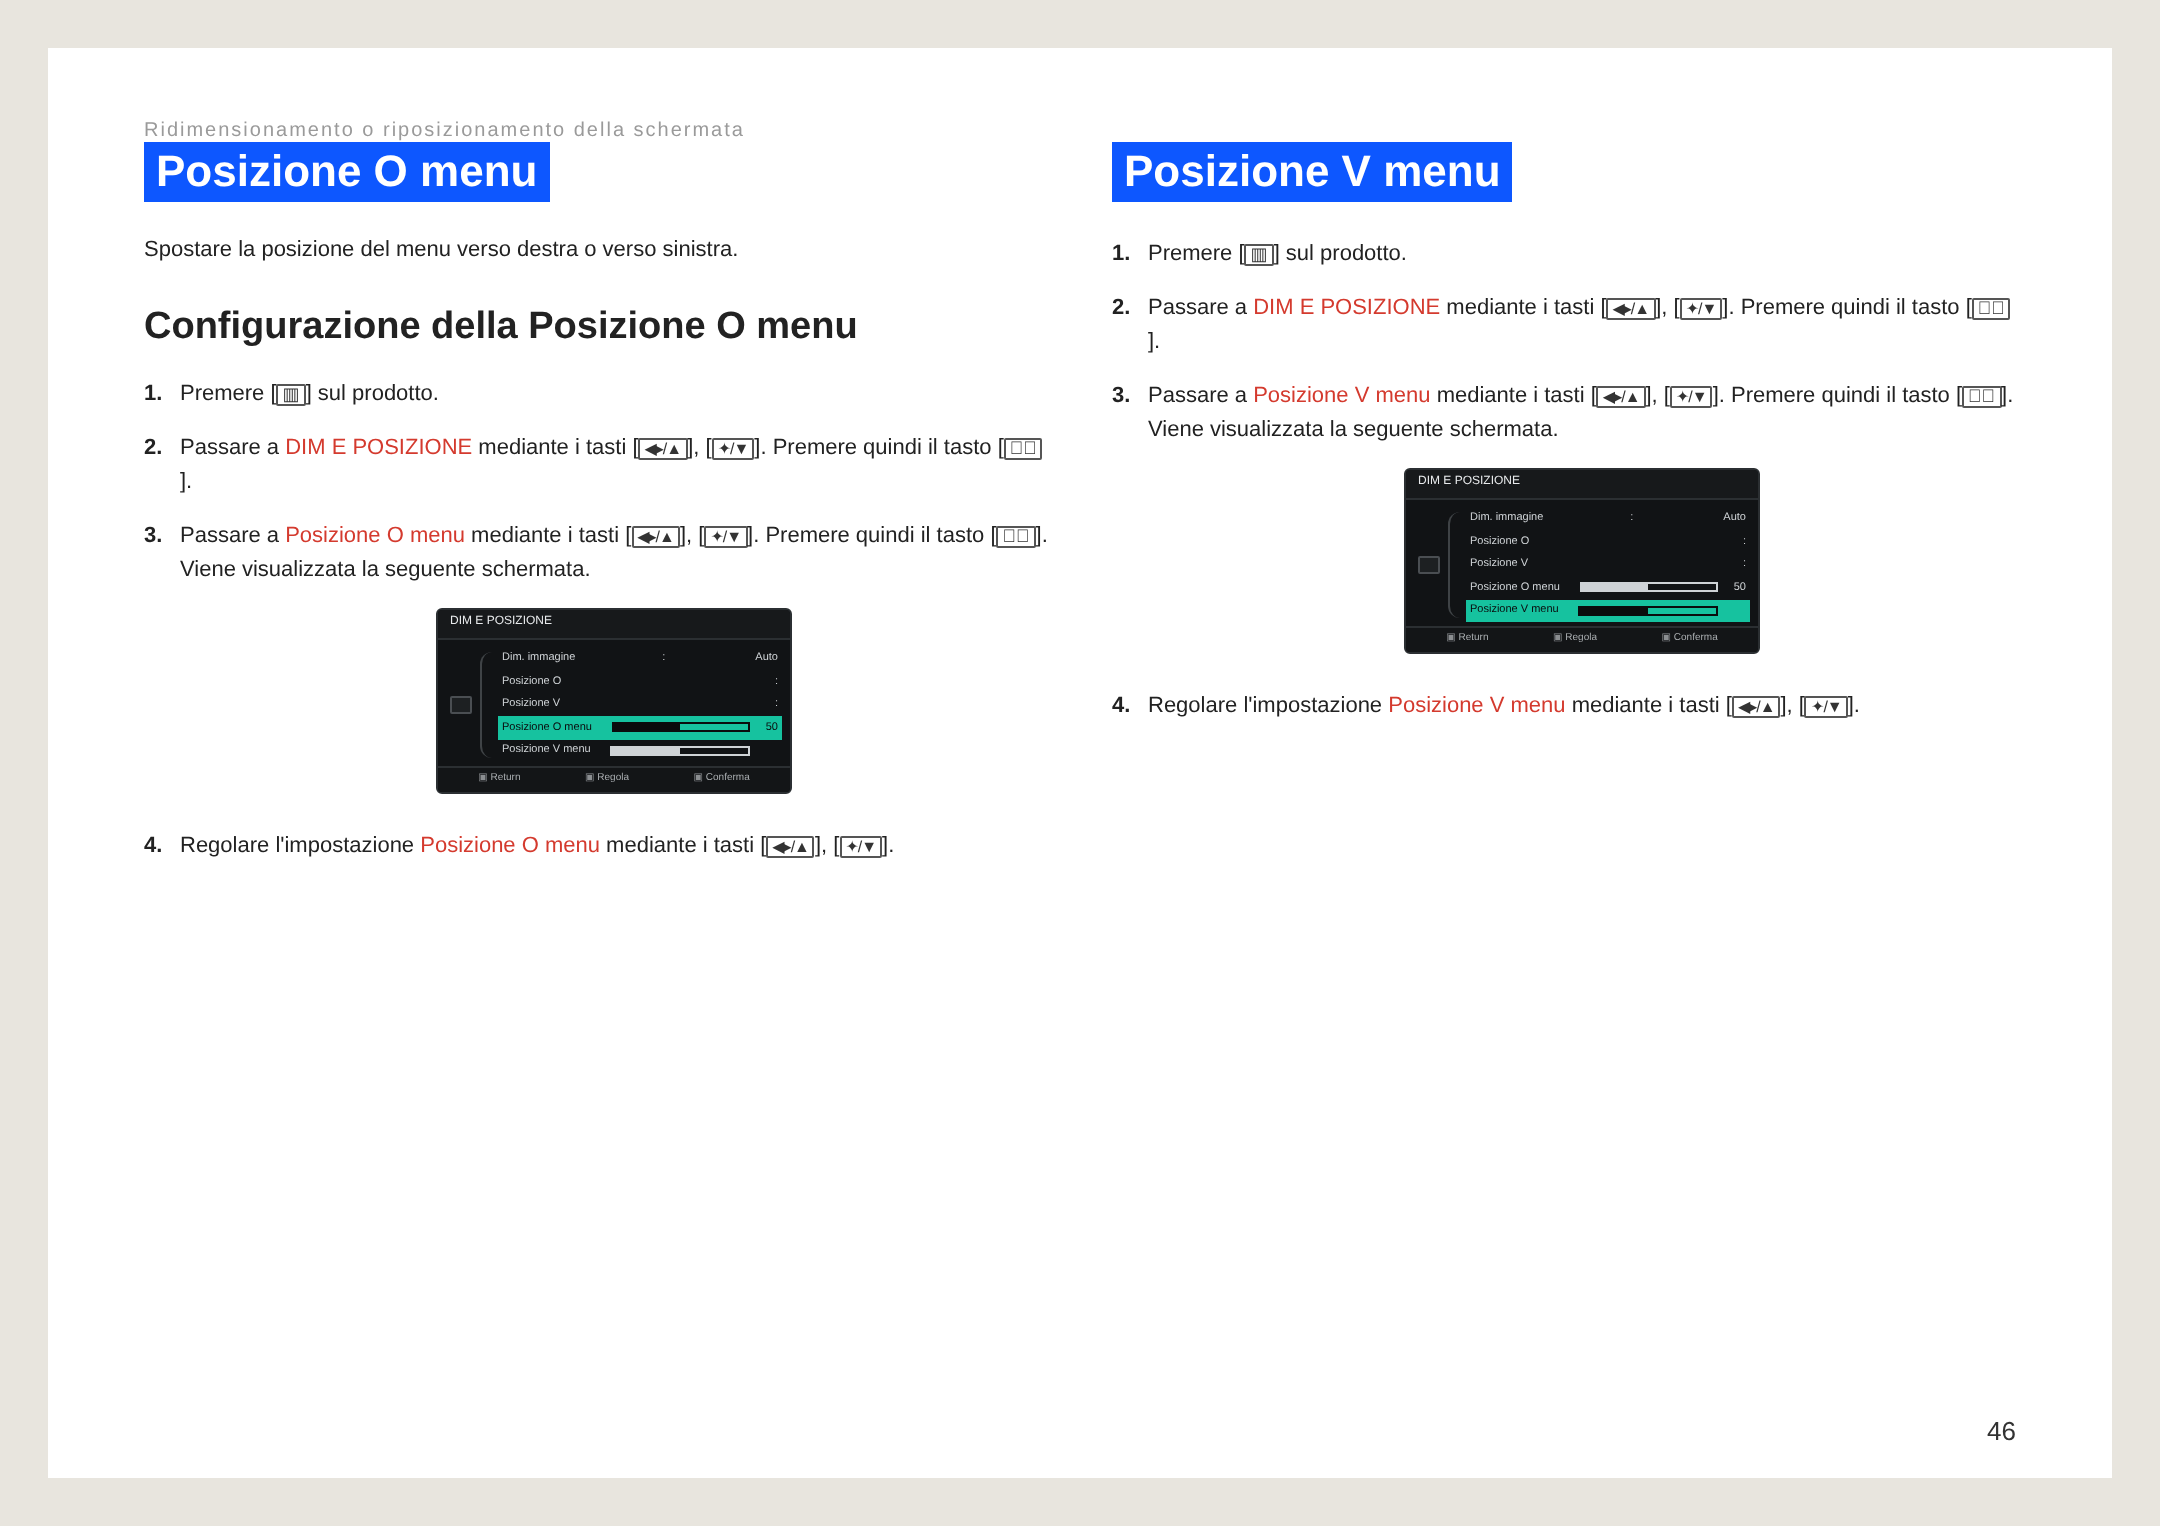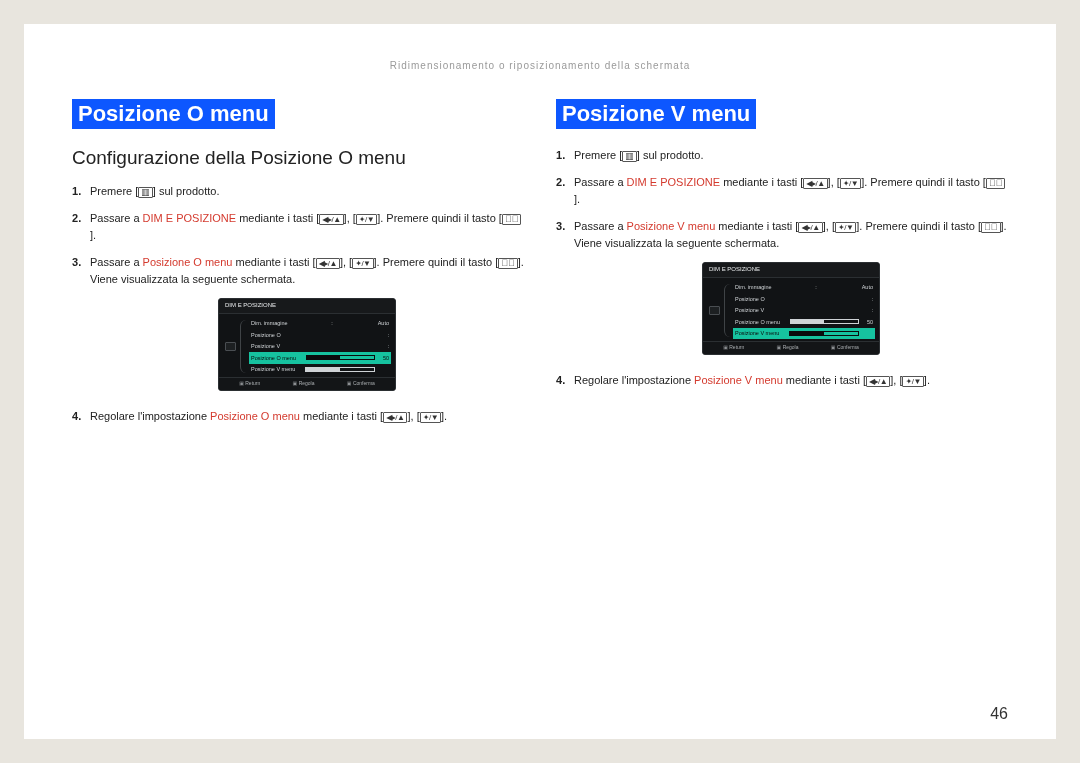--- a/index.html
+++ b/index.html
@@ -14,22 +14,20 @@
     background: #fff;
     width: 100%;
     height: 100%;
     padding: 36px 48px 18px 48px;
     position: relative;
   }
   .breadcrumb {
     font-size: 10px;
     color: #9a9a9a;
     letter-spacing: 1px;
-    margin-bottom: 28px;
-    text-align: center;
   }
   .columns {
     display: flex;
     gap: 32px;
   }
   .col {
     flex: 1;
     min-width: 0;
   }
   .section-title {
@@ -41,21 +39,21 @@
     display: inline-block;
     margin-bottom: 18px;
   }
   .desc {
     font-size: 11px;
     color: #222;
     margin-bottom: 22px;
   }
   .subsection-title {
     font-size: 19px;
-    font-weight: 400;
+    font-weight: 700;
     color: #222;
     margin-bottom: 14px;
   }
   ol.steps {
     list-style: none;
     counter-reset: step;
     padding: 0;
   }
   ol.steps > li {
     counter-increment: step;
@@ -182,34 +180,35 @@
     font-size: 5px;
     color: #a9adb0;
     background: #131517;
   }
   .osd-foot span::before { content: "▣ "; font-size: 5px; opacity: .8; }
 
   .page-num {
     position: absolute;
     bottom: 16px;
     right: 48px;
-    font-size: 16px;
+    font-size: 13px;
     color: #333;
   }
 </style>
 </head>
 <body>
 
 <div class="page">
   <div class="breadcrumb">Ridimensionamento o riposizionamento della schermata</div>
 
   <div class="columns">
 
     <div class="col">
       <div class="section-title">Posizione O menu</div>
+      <p class="desc">Spostare la posizione del menu verso destra o verso sinistra.</p>
       <h3 class="subsection-title">Configurazione della Posizione O menu</h3>
 
       <ol class="steps">
         <li>
           <span>Premere [</span><span class="icon menu"></span><span>] sul prodotto.</span>
         </li>
         <li>
           <span>Passare a </span><span class="highlight">DIM E POSIZIONE</span><span> mediante i tasti [</span><span class="icon updown1"></span><span>], [</span><span class="icon updown2"></span><span>]. Premere quindi il tasto [</span><span class="icon enter"></span><span>].</span>
         </li>
         <li>

